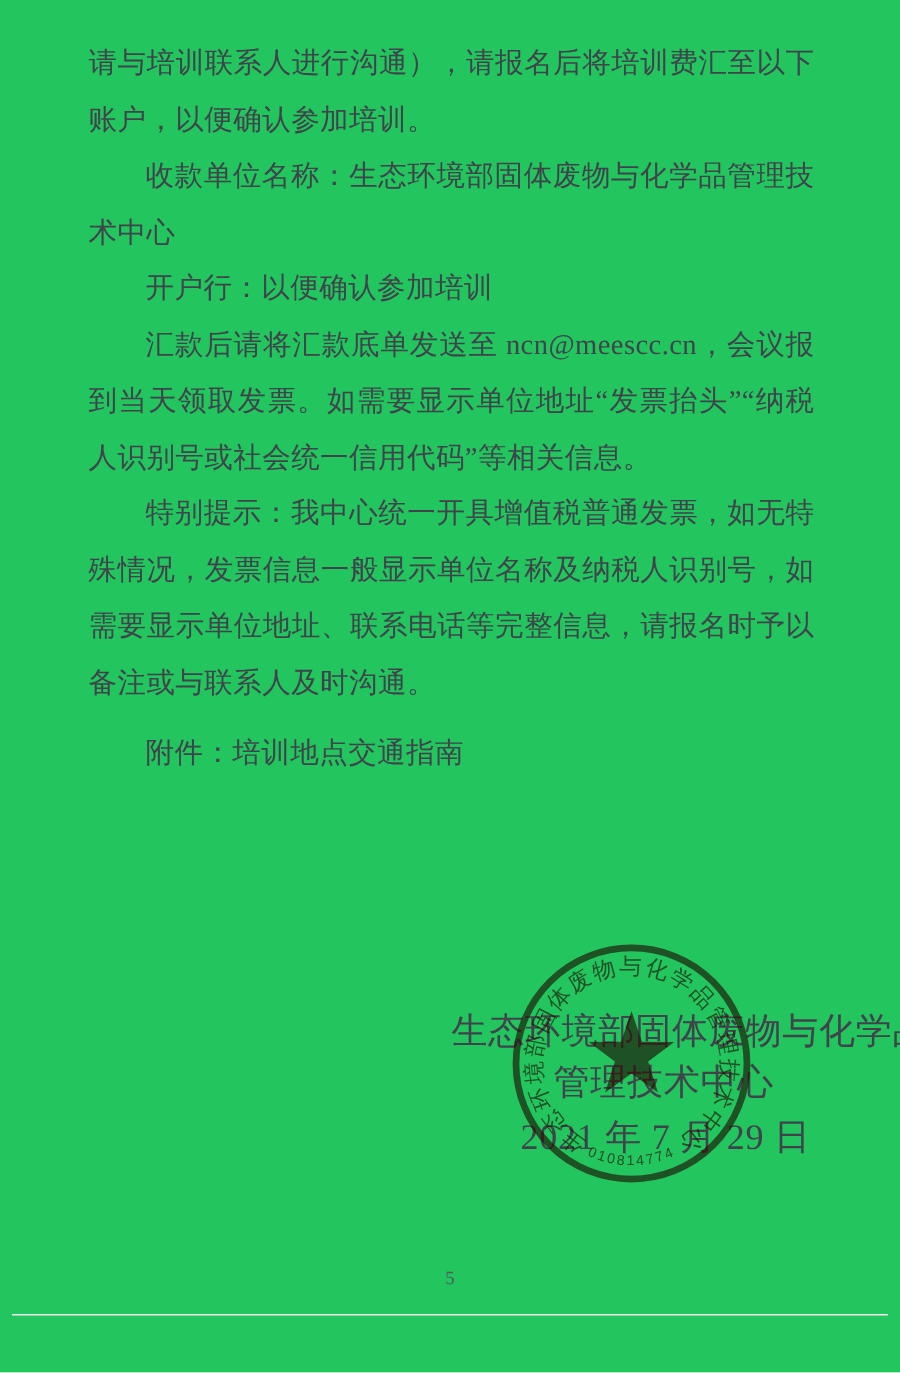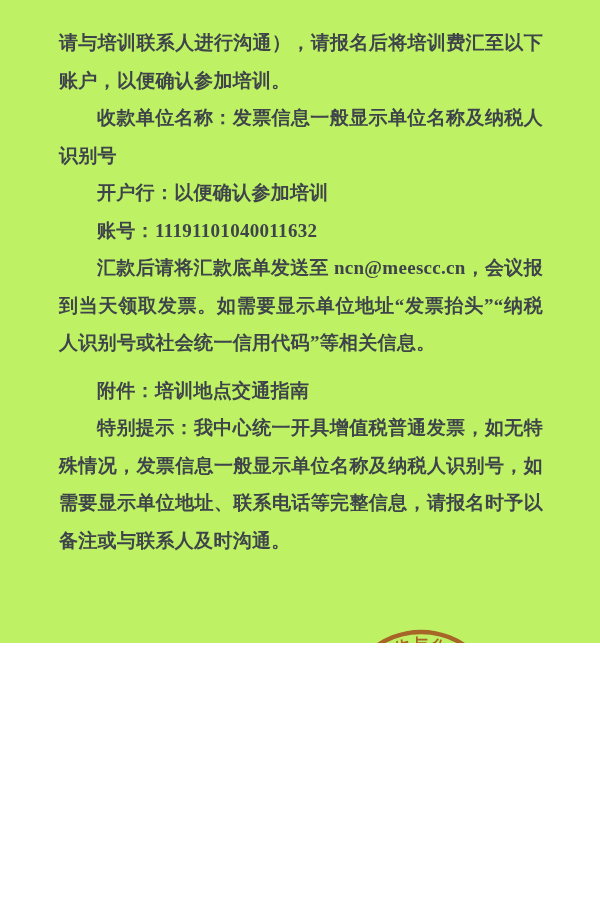--- a/index.html
+++ b/index.html
@@ -1,24 +1,23 @@
 <!DOCTYPE html>
 <html><head>
 <meta charset="utf-8">
 <style>
   html,body { margin:0; padding:0; background:#ffffff; }
   .page {
     position: relative;
     width: 600px;
-    height: 643px;
-    background: #bef264;
+    height: 915px;
+    background: #22c55e;
     overflow: hidden;
     font-family: "Liberation Serif", "DejaVu Serif", serif;
     color: #3f444b;
-    font-weight: bold;
   }
   .body-text {
     position: absolute;
     left: 59px;
     top: 24px;
     width: 484px;
     font-size: 19px;
     line-height: 37.5px;
     text-align: justify;
     text-justify: inter-character;
@@ -65,26 +64,25 @@
     background: #ececec;
   }
 </style>
 </head>
 <body>
 
 <div class="page">
 
   <div class="body-text">
     <p>请与培训联系人进行沟通），请报名后将培训费汇至以下账户，以便确认参加培训。</p>
-    <p class="indent">收款单位名称：发票信息一般显示单位名称及纳税人识别号</p>
+    <p class="indent">收款单位名称：生态环境部固体废物与化学品管理技术中心</p>
     <p class="indent">开户行：以便确认参加培训</p>
-    <p class="indent">账号：11191101040011632</p>
     <p class="indent">汇款后请将汇款底单发送至 ncn@meescc.cn，会议报到当天领取发票。如需要显示单位地址“发票抬头”“纳税人识别号或社会统一信用代码”等相关信息。</p>
+    <p class="indent">特别提示：我中心统一开具增值税普通发票，如无特殊情况，发票信息一般显示单位名称及纳税人识别号，如需要显示单位地址、联系电话等完整信息，请报名时予以备注或与联系人及时沟通。</p>
     <p class="indent attachment">附件：培训地点交通指南</p>
-    <p class="indent">特别提示：我中心统一开具增值税普通发票，如无特殊情况，发票信息一般显示单位名称及纳税人识别号，如需要显示单位地址、联系电话等完整信息，请报名时予以备注或与联系人及时沟通。</p>
   </div>
 
   <div class="signature-line sig-org-1">生态环境部固体废物与化学品</div>
   <div class="signature-line sig-org-2">管理技术中心</div>
   <div class="signature-line sig-date">2021 年 7 月 29 日</div>
 
   <svg class="seal" viewBox="0 0 168 168" xmlns="http://www.w3.org/2000/svg" xmlns:xlink="http://www.w3.org/1999/xlink">
     <circle cx="84" cy="84" r="77" fill="none" stroke="#d8463c" stroke-width="4.5" stroke-opacity="0.92"></circle>
     <polygon points="84,49 90.9,69.5 112.5,69.7 95.1,82.6 101.6,103.3 84,90.7 66.4,103.3 72.9,82.6 55.5,69.7 77.1,69.5" fill="#d8463c" fill-opacity="0.92"></polygon>
     <path id="seal-ring-path" d="M 54,136 A 60,60 0 1,1 114,136" fill="none"></path>

